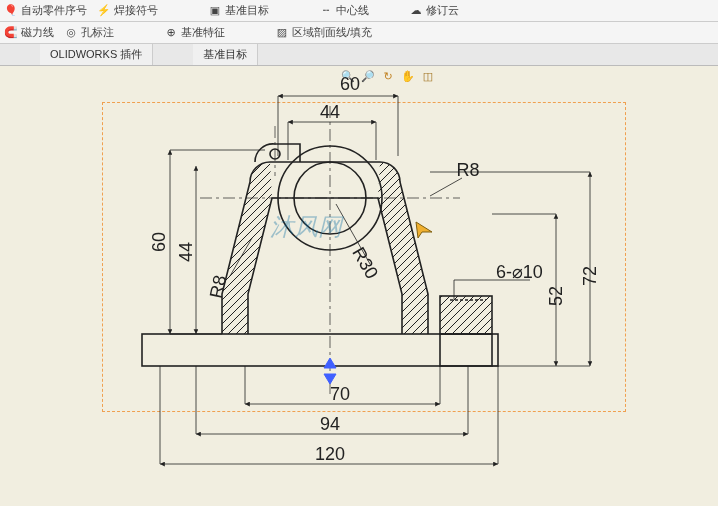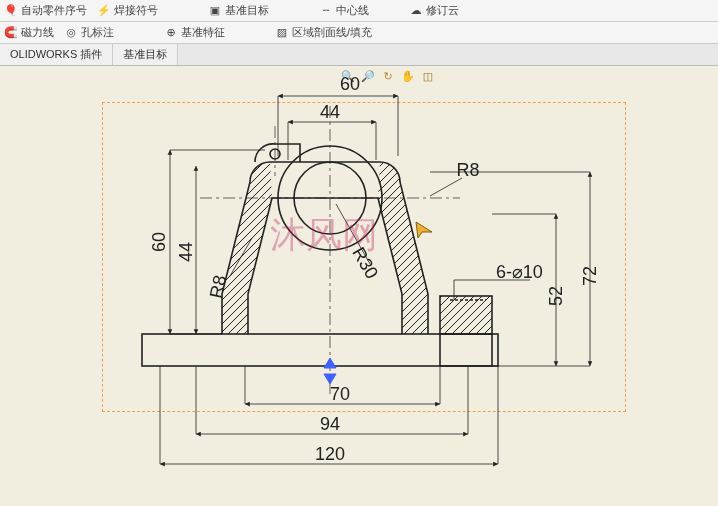--- a/index.html
+++ b/index.html
@@ -1,28 +1,28 @@
 <!DOCTYPE html>
 <html><head>
 <meta charset="utf-8">
 <style>
   * { box-sizing: border-box; margin: 0; padding: 0; }
   body { width: 718px; height: 506px; font-family: "Microsoft YaHei", sans-serif; font-size: 11px; background: #f0f0f0; color: #333; overflow: hidden; position: relative; }
   .toolbar-row { display: flex; align-items: center; height: 22px; border-bottom: 1px solid #ccc; background: #f5f5f5; padding: 0 4px; gap: 10px; }
   .tool-item { display: flex; align-items: center; gap: 3px; font-size: 11px; color: #444; cursor: pointer; }
   .tool-icon { width: 14px; height: 14px; display: inline-flex; align-items: center; justify-content: center; }
   .tab-row { display: flex; height: 22px; background: #e8e8e8; border-bottom: 1px solid #bbb; }
-  .tab { padding: 3px 10px; font-size: 11px; border-right: 1px solid #ccc; background: #f0f0f0; cursor: pointer; }
+  .tab { padding: 3px 10px; font-size: 11px; border-right: 1px solid #ccc; background: #f0f0f0; cursor: pointer; margin-left: 40px; }
   .canvas { position: absolute; top: 66px; left: 0; width: 718px; height: 440px; background: #f1eee0; }
   .view-icons { position: absolute; top: 0px; left: 340px; display: flex; gap: 4px; height: 20px; align-items: center; }
   .view-icons span { width: 16px; height: 16px; display: inline-flex; align-items: center; justify-content: center; cursor: pointer; }
   .drawing-frame { position: absolute; left: 102px; top: 36px; width: 524px; height: 310px; border: 1px dashed #f0a050; }
   svg.drawing { position: absolute; left: 0; top: 0; width: 718px; height: 440px; }
   .dim-text { font-family: Arial, sans-serif; font-size: 18px; fill: #222; text-anchor: middle; }
-  .watermark { position: absolute; left: 270px; top: 145px; font-size: 36px; color: #be185d; opacity: 0.35; pointer-events: none; }
+  .watermark { position: absolute; left: 270px; top: 145px; font-size: 24px; color: #0369a1; opacity: 0.35; font-style: italic; pointer-events: none; }
 </style>
 </head>
 <body>
 
 <div class="toolbar-row">
   <div class="tool-item">
     <span class="tool-icon">🎈</span>
     <span>自动零件序号</span>
   </div>
   <div class="tool-item">

